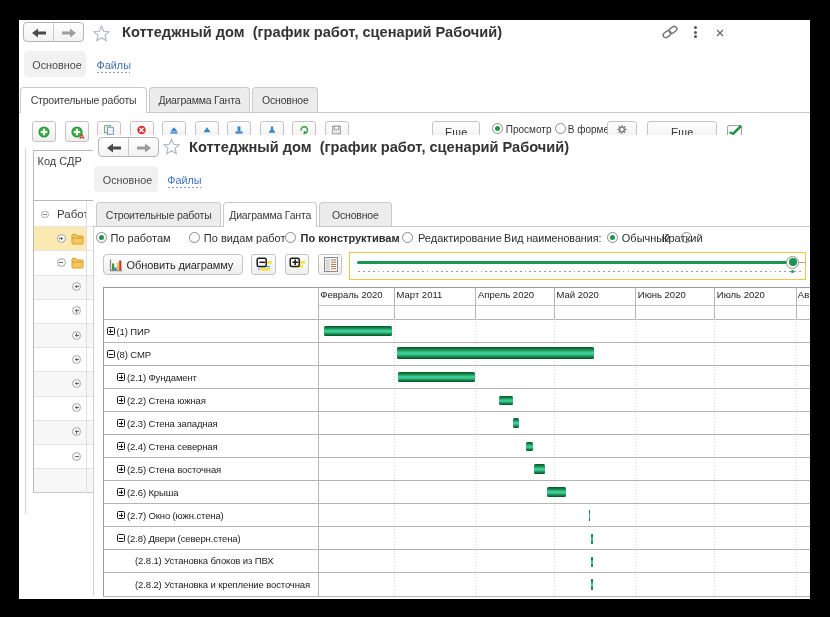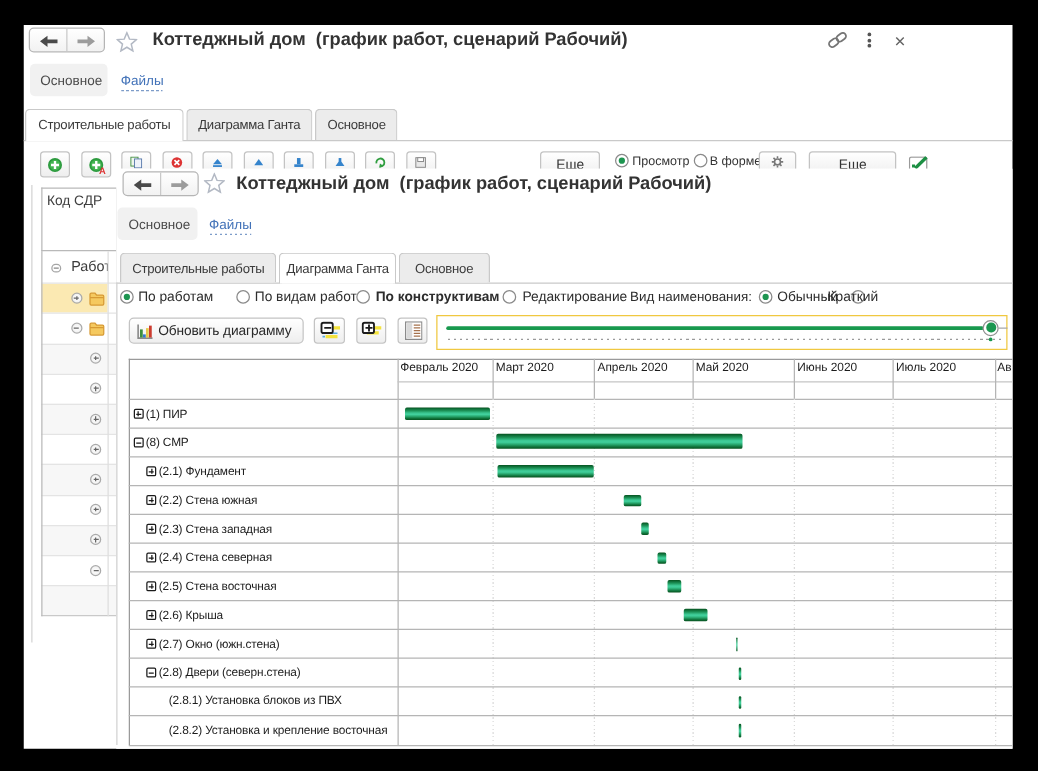--- a/index.html
+++ b/index.html
@@ -304,21 +304,21 @@
  <div class="vline" style="left:714.1px;top:287px;height:32px;background:#b5b5b5;"></div>
  <div class="vline" style="left:795.6px;top:287px;height:32px;background:#b5b5b5;"></div>
  <div class="vline dotv" style="left:393.8px;top:319px;height:277px;"></div>
  <div class="vline dotv" style="left:475.2px;top:319px;height:277px;"></div>
  <div class="vline dotv" style="left:553.7px;top:319px;height:277px;"></div>
  <div class="vline dotv" style="left:635.2px;top:319px;height:277px;"></div>
  <div class="vline dotv" style="left:714.1px;top:319px;height:277px;"></div>
  <div class="vline dotv" style="left:795.6px;top:319px;height:277px;"></div>
 
  <div class="mlbl" style="left:320.2px;top:290px;">Февраль 2020</div>
- <div class="mlbl" style="left:396.5px;top:290px;">Март 2020</div>
+ <div class="mlbl" style="left:396.5px;top:290px;">Март 2011</div>
  <div class="mlbl" style="left:478px;top:290px;">Апрель 2020</div>
  <div class="mlbl" style="left:556.5px;top:290px;">Май 2020</div>
  <div class="mlbl" style="left:637.8px;top:290px;">Июнь 2020</div>
  <div class="mlbl" style="left:716.8px;top:290px;">Июль 2020</div>
  <div class="mlbl" style="left:797.8px;top:290px;">Ав</div>
 
  <div class="hline" style="left:103.2px;top:342px;width:706.8px;background:#b5b5b5;"></div>
  <div class="hline" style="left:103.2px;top:365px;width:706.8px;background:#b5b5b5;"></div>
  <div class="hline" style="left:103.2px;top:388px;width:706.8px;background:#b5b5b5;"></div>
  <div class="hline" style="left:103.2px;top:411px;width:706.8px;background:#b5b5b5;"></div>

